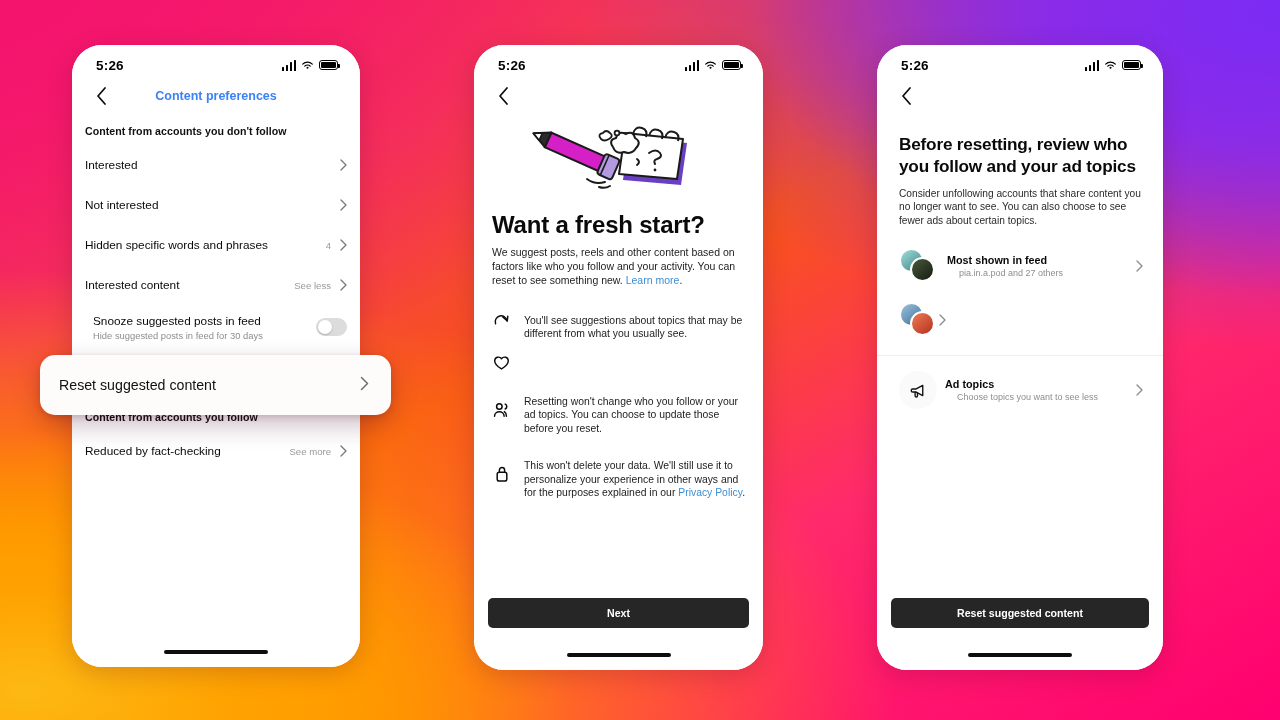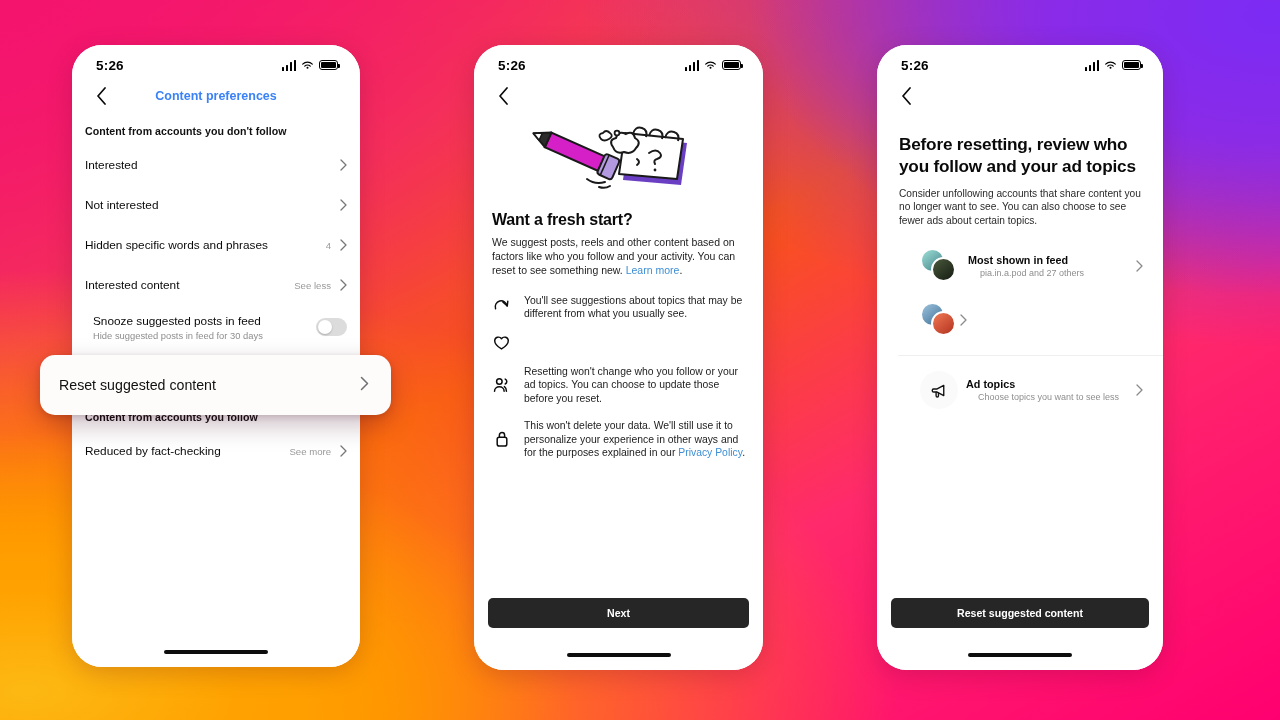--- a/index.html
+++ b/index.html
@@ -95,44 +95,44 @@
     display:flex; align-items:center; padding: 0 22px 0 19px;
     z-index: 30; cursor:pointer;
   }
   #highlight-card .hl-label { flex:1; font-size:14.2px; color:#111; }
   #highlight-card .hl-chev { color:#6f6f72; }
 
   
   #phone2 { left:474px; top:45px; width:289px; height:625px; }
   .illus-wrap { display:flex; justify-content:center; margin-top:4px; }
   .h1-big {
-    font-size:16px; font-weight:700; color:#0a0a0a;
+    font-size:24px; font-weight:700; color:#0a0a0a;
     padding: 14px 28px 0 18px; letter-spacing:-.2px;
   }
   .body-text {
     font-size:10.5px; line-height:1.32; color:#1c1c1c;
     padding: 7px 16px 0 18px;
   }
   .link { color:#3d8ed4; }
   .bullets { padding: 16px 16px 0 18px; display:flex; flex-direction:column; gap:14px; }
   .bullet { display:flex; gap:13px; align-items:center; }
   .b-icon { width:19px; flex:none; display:flex; align-items:center; justify-content:center; color:#0c0c0c; }
-  .b-text { font-size:10.4px; line-height:1.3; color:#1c1c1c; }
+  .b-text { font-size:10.4px; line-height:1.3; color:#1c1c1c;margin-top:10px; }
 
   
   #phone3 { left:877px; top:45px; width:286px; height:625px; }
   .h1-big3 {
     font-size:17.2px; font-weight:700; color:#0a0a0a;
     padding: 20px 22px 0 22px; line-height:1.3; letter-spacing:-.2px;
   }
   .body-text3 {
     font-size:10.2px; line-height:1.33; color:#2a2a2a;
     padding: 9px 20px 0 22px;
   }
-  .acct-list { padding-top: 12px; margin-left: 21px; }
+  .acct-list { padding-top: 12px; }
   .acct-row { display:flex; align-items:center; padding: 9px 20px 9px 22px; cursor:pointer; }
   .avatars { position:relative; width:40px; height:36px; flex:none; }
   .av { position:absolute; width:25px; height:25px; border-radius:50%; border:2px solid #fff; }
   .av.a { left:0; top:0; }
   .av.b { left:11px; top:9px; }
   .acct-body { flex:1; padding-left:8px; min-width:0; }
   .acct-title { font-size:10.8px; font-weight:700; color:#0a0a0a; }
   .acct-sub { font-size:9px; color:#8e8e8e; margin-top:2px;padding-left:12px; }
   .sep { height:1px; background:#efefef; margin: 8px 0 6px 0; }
   .topic-icon {

